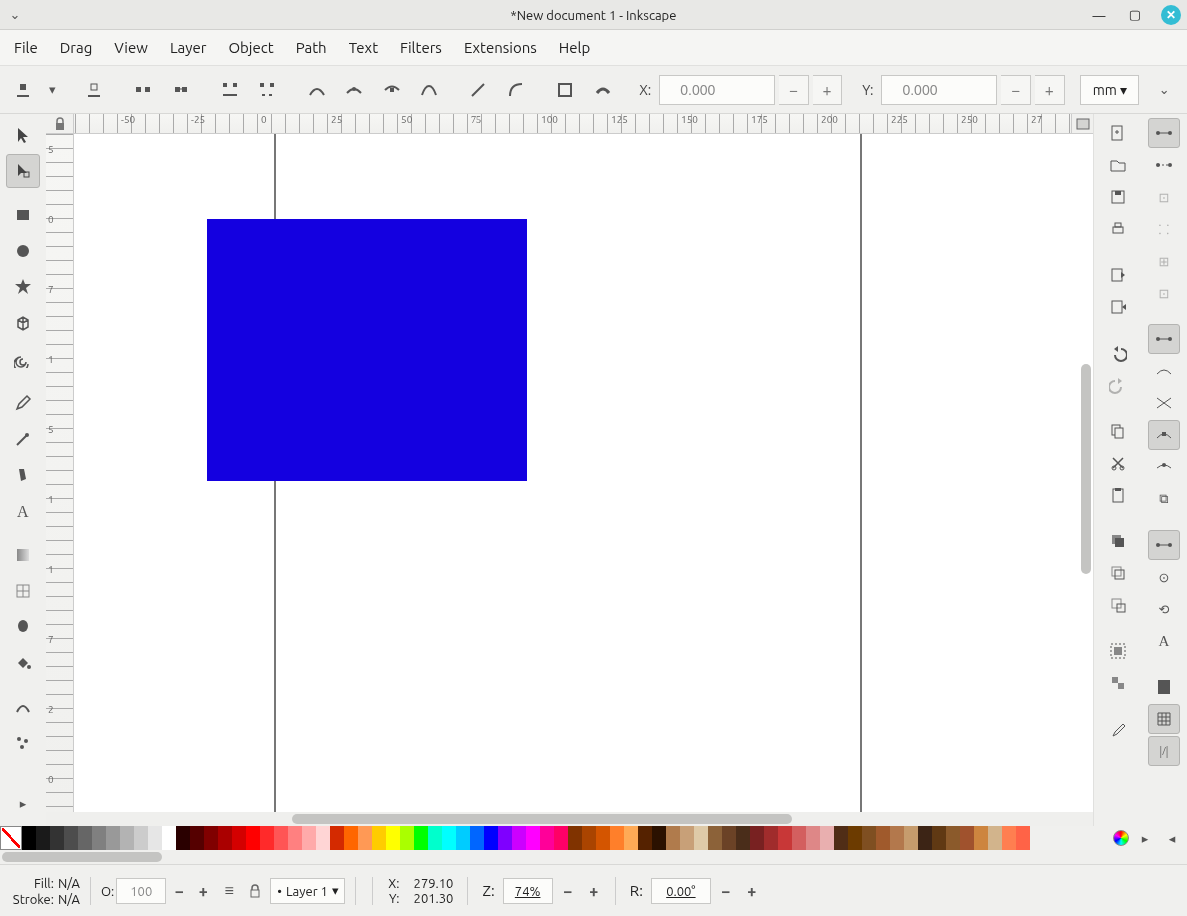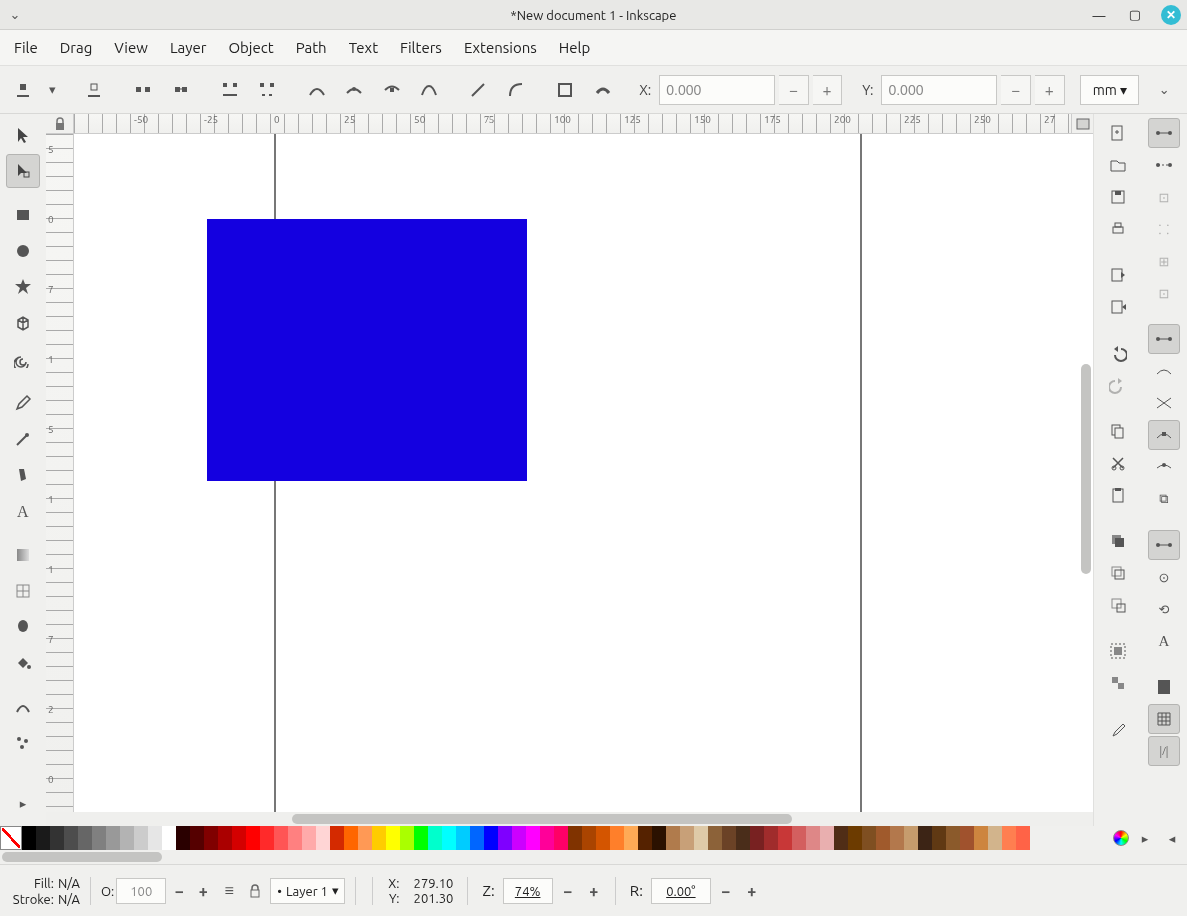--- a/index.html
+++ b/index.html
@@ -64,21 +64,21 @@
     display:flex; align-items:center; justify-content:center;
     color:#555;
   }
   .tooloptions .sep { width:8px; }
   .coord-label { font-size:14px; color:#444; padding:0 4px; }
   .coord-input {
     height: 30px;
     border: 1px solid #c8c8c6;
     background: #fcfcfa;
     width: 116px;
-    padding: 0 6px;
+    padding: 0 20px;
     color: #888;
     font-size: 14px;
   }
   .spin { width:30px; height:30px; border:1px solid #c8c8c6; border-left:none; background:#f6f6f4; display:flex;align-items:center;justify-content:center; color:#777; font-size:16px;}
   .unit-combo {
     width:60px; height:30px; border:1px solid #c8c8c6; background:#fcfcfa;
     display:flex; align-items:center; justify-content:center; font-size:14px;
   }
 
   
@@ -127,21 +127,21 @@
     position:absolute; right:0; top:0; width:22px; height:20px; background:#f0f0ee;
     z-index:3; border-left:1px solid #ccc; border-bottom:1px solid #ccc;
     display:flex;align-items:center;justify-content:center;
   }
   .ruler-h {
     height:20px;
     background: repeating-linear-gradient(to right, #aaa 0 1px, transparent 1px 14px),
                 linear-gradient(#f6f6f4,#f0f0ee);
     border-bottom:1px solid #ccc;
     position:relative;
-    margin-left:28px;
+    margin-left:15px;
     margin-right:22px;
     font-size:10px; color:#555;
   }
   .ruler-h .tick { position:absolute; top:0; font-size:10px; color:#666; }
   .canvas-row { flex:1; display:flex; min-height:0; }
   .ruler-v {
     width:28px;
     background: repeating-linear-gradient(to bottom, #aaa 0 1px, transparent 1px 14px),
                 linear-gradient(#f6f6f4,#f0f0ee);
     border-right:1px solid #ccc;

